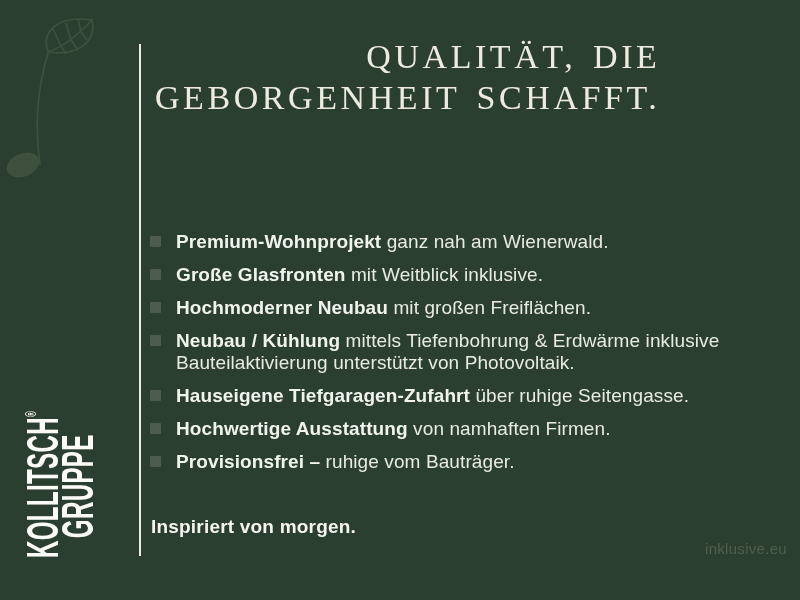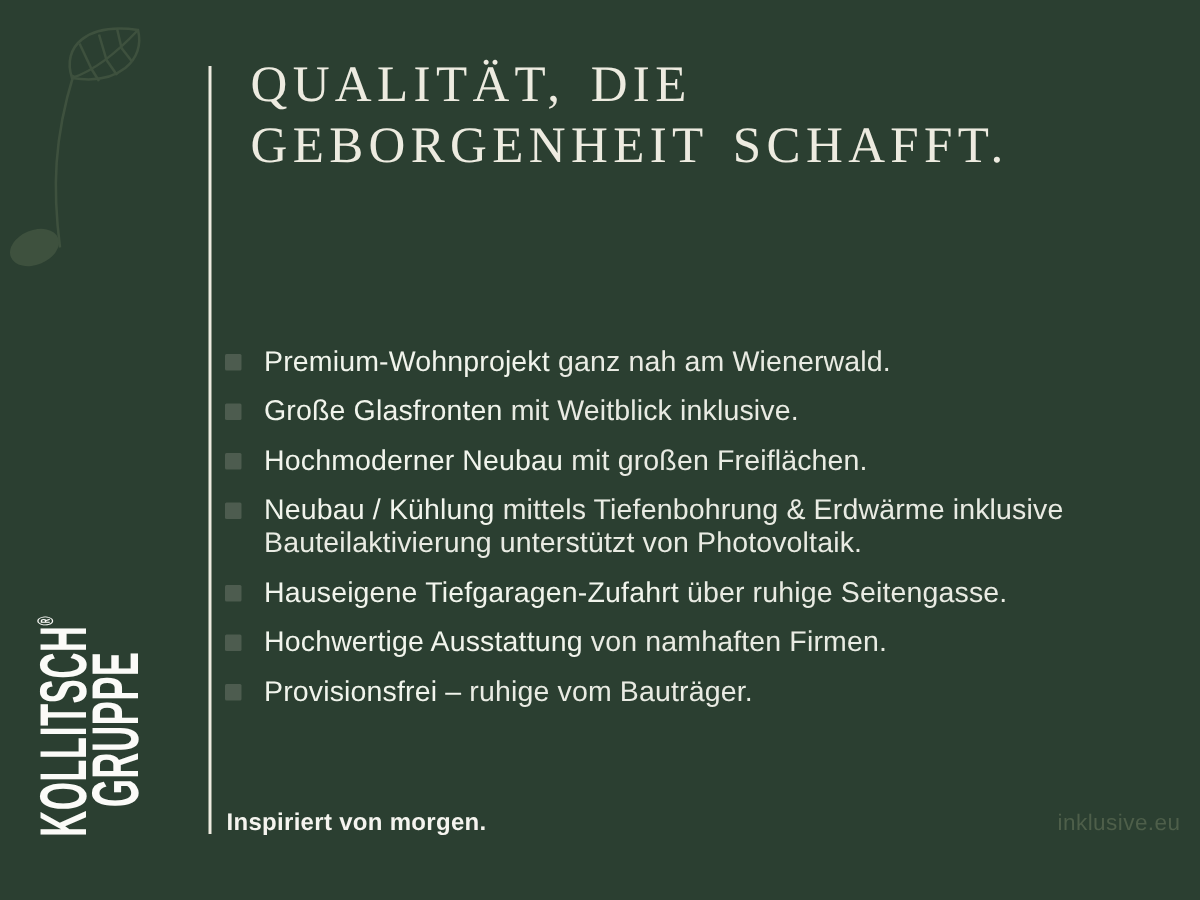--- a/index.html
+++ b/index.html
@@ -42,28 +42,29 @@
   .accent-line {
     position: absolute;
     left: 139px; top: 44px;
     width: 2px; height: 512px;
     background: var(--accent_line, #EDEBE0);
   }
 
   
   .headline {
     position: absolute;
-    left: 167px; top: 36px;
+    left: 155px; top: 36px;
     font-family: "Liberation Serif", serif;
     font-size: 34px;
     line-height: 41px;
     letter-spacing: 0.105em;
     word-spacing: 0.14em;
     color: var(--title_text, #EDEBE0);
     font-weight: 400;
+    text-align: right;
   }
 
   
   .features {
     position: absolute;
     left: 150px; top: 231px;
     width: 596px;
     margin: 0; padding: 0;
     list-style: none;
   }
@@ -77,29 +78,29 @@
     letter-spacing: 0.1px;
   }
   .features .marker {
     position: absolute;
     left: 0; top: 5px;
     width: 11px; height: 11px;
     background: var(--bullet_marker, #4D5C4F);
     border-radius: 1px;
   }
   .features b {
-    font-weight: 400;
+    font-weight: 700;
     color: var(--body_text_bold, #F1F4EC);
   }
 
   
   .tagline {
     position: absolute;
-    left: 151px; top: 540px;
-    font-size: 16px;
+    left: 151px; top: 516px;
+    font-size: 19px;
     font-weight: 600;
     letter-spacing: 0.2px;
     color: var(--tagline_text, #F5F4EF);
   }
   .website {
     position: absolute;
     right: 13px; top: 540px;
     font-size: 15px;
     letter-spacing: 0.3px;
     color: var(--website_text, #4E5F4A);

